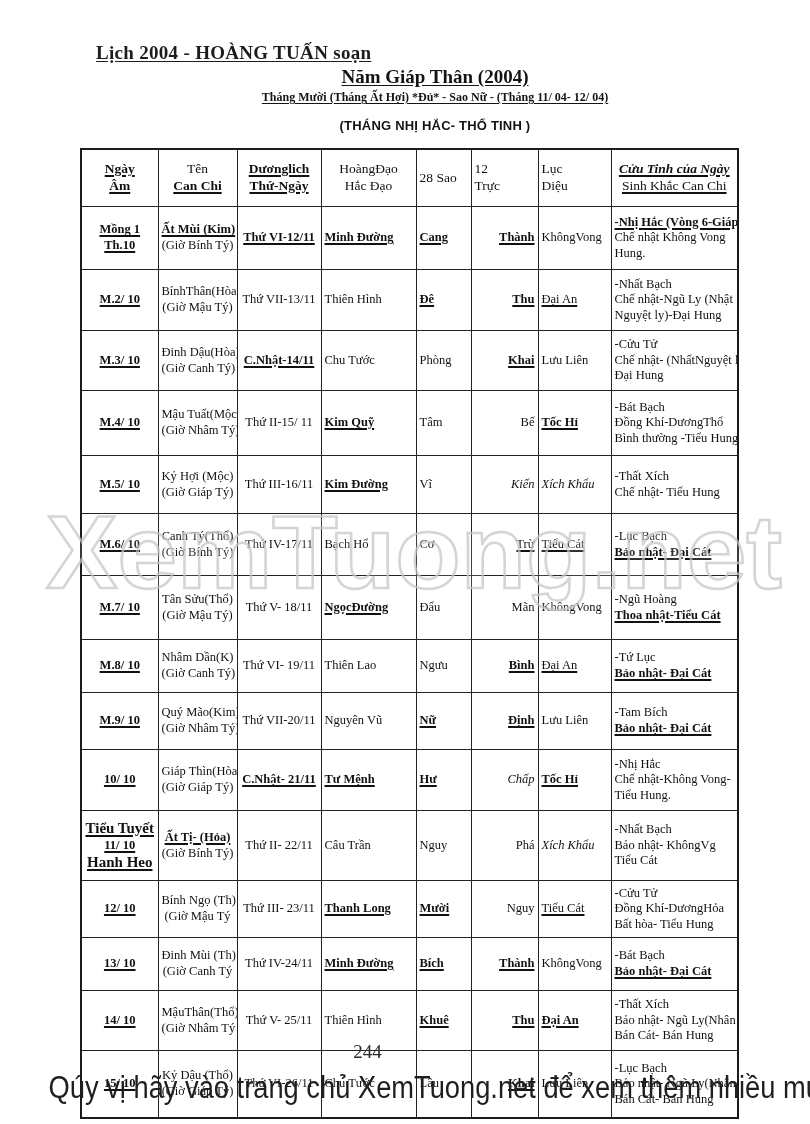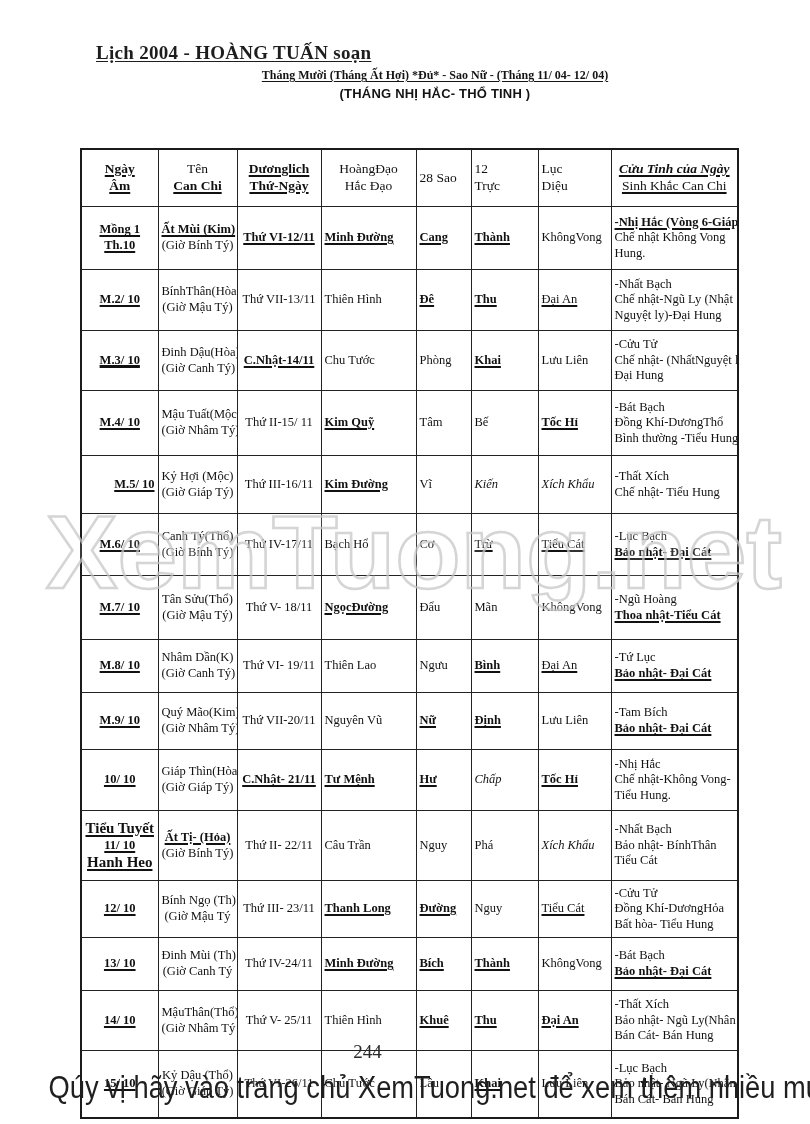--- a/index.html
+++ b/index.html
@@ -9,42 +9,42 @@
   }
   
   .book-header{
     position:absolute;left:96px;top:42px;font-size:19px;font-weight:bold;
     text-decoration:underline;text-underline-offset:2px;letter-spacing:.3px;color:#1d1d1d;
   }
   
   .titles{position:absolute;left:90px;right:30px;top:66px;text-align:center;color:#141414;}
   .title1{font-size:19px;font-weight:bold;text-decoration:underline;text-underline-offset:2px;}
   .title2{font-size:12px;font-weight:bold;text-decoration:underline;text-underline-offset:2px;margin-top:2px;}
-  .title3{font-family:"Liberation Sans","DejaVu Sans",sans-serif;font-size:13px;font-weight:bold;margin-top:3px;letter-spacing:.2px;text-align:center;}
+  .title3{font-family:"Liberation Sans","DejaVu Sans",sans-serif;font-size:13px;font-weight:bold;margin-top:13px;letter-spacing:.2px;text-align:center;}
   
   table.cal{
     position:absolute;left:80px;top:148px;width:657px;border-collapse:collapse;
     border:2.5px solid #1b1b1b;table-layout:fixed;
   }
   table.cal th,table.cal td{
     border:1.7px solid #222;padding:2px 3px;vertical-align:middle;
     font-size:12.5px;line-height:1.25;overflow:hidden;
   }
   table.cal th{font-size:13.5px;font-weight:normal;vertical-align:middle;}
   .ln{white-space:nowrap;}
   .u{text-decoration:underline;text-underline-offset:2px;text-decoration-thickness:1.5px;}
   .b{font-weight:bold;}
   .i{font-style:italic;}
   .s{font-size:15px;}
   .c-am{text-align:center;font-size:13.5px;}
   .c-canchi{text-align:center;}
   .c-duong{text-align:center;}
   .c-hoang{text-align:left;padding-left:8px;}
   .c-sao{text-align:left;padding-left:9px;}
-  .c-truc{text-align:left;padding-left:11px;}
+  .c-truc{text-align:right;padding-left:11px;}
   .c-luc{text-align:left;padding-left:5px;font-size:12px;}
   .c-cuu{text-align:left;padding-left:7px;font-size:12px;}
   .h-left{text-align:left;padding-left:6px;}
   .h-center{text-align:center;}
   
   .watermark{
     position:absolute;left:46px;top:494px;width:760px;z-index:6;pointer-events:none;
     font-family:"Liberation Sans","DejaVu Sans",sans-serif;font-weight:bold;
     font-size:103px;letter-spacing:0px;white-space:nowrap;
     color:rgba(255,255,255,0.18);
@@ -57,20 +57,21 @@
     font-family:"Liberation Sans","DejaVu Sans",sans-serif;font-size:31px;font-weight:500;
     color:#1f1f1f;transform:scaleX(0.88);transform-origin:center;white-space:nowrap;
   }
 </style>
 </head>
 <body>
 
 <div class="book-header">Lịch 2004 - HOÀNG TUẤN soạn</div>
 
 <div class="titles">
+  <div class="title1">Năm Giáp Thân (2004)</div>
   <div class="title2">Tháng Mười (Tháng Ất Hợi) *Đủ* - Sao Nữ - (Tháng 11/ 04- 12/ 04)</div>
   <div class="title3">(THÁNG NHỊ HẮC- THỔ TINH )</div>
 </div>
 
 <table class="cal">
   <colgroup>
     <col style="width:77px">
       <col style="width:79px">
       <col style="width:84px">
       <col style="width:95px">
@@ -168,21 +169,21 @@
         <td class="c-luc">
           <div class="ln u">Đại An</div>
         </td>
         <td class="c-cuu">
           <div class="ln">-Nhất Bạch</div>
           <div class="ln">Chế nhật-Ngũ Ly (Nhật</div>
           <div class="ln">Nguyệt ly)-Đại Hung</div>
         </td>
       </tr>
       <tr>
-        <td class="c-am" style="height: 55px; text-decoration: underline;">
+        <td class="c-am" style="height: 55px;">
           <div class="ln u b">M.3/ 10</div>
         </td>
         <td class="c-canchi">
           <div class="ln">Đinh Dậu(Hòa)</div>
           <div class="ln">(Giờ Canh Tý)</div>
         </td>
         <td class="c-duong">
           <div class="ln u b">C.Nhật-14/11</div>
         </td>
         <td class="c-hoang">
@@ -226,21 +227,21 @@
         <td class="c-luc">
           <div class="ln u b">Tốc Hỉ</div>
         </td>
         <td class="c-cuu">
           <div class="ln">-Bát Bạch</div>
           <div class="ln">Đồng Khí-DươngThổ</div>
           <div class="ln">Bình thường -Tiểu Hung</div>
         </td>
       </tr>
       <tr>
-        <td class="c-am" style="height: 53px; text-align: right;">
+        <td class="c-am" style="height: 53px;">
           <div class="ln u b">M.5/ 10</div>
         </td>
         <td class="c-canchi">
           <div class="ln">Kỷ Hợi (Mộc)</div>
           <div class="ln">(Giờ Giáp Tý)</div>
         </td>
         <td class="c-duong">
           <div class="ln">Thứ III-16/11</div>
         </td>
         <td class="c-hoang">
@@ -421,40 +422,40 @@
           <div class="ln">Nguy</div>
         </td>
         <td class="c-truc">
           <div class="ln">Phá</div>
         </td>
         <td class="c-luc">
           <div class="ln i">Xích Khẩu</div>
         </td>
         <td class="c-cuu">
           <div class="ln">-Nhất Bạch</div>
-          <div class="ln">Bảo nhật- BínhThân</div>
+          <div class="ln">Bảo nhật- KhôngVg</div>
           <div class="ln">Tiểu Cát</div>
         </td>
       </tr>
       <tr>
         <td class="c-am" style="height: 52px;">
           <div class="ln u b">12/ 10</div>
         </td>
         <td class="c-canchi">
           <div class="ln">Bính Ngọ (Th)</div>
           <div class="ln">(Giờ Mậu Tý</div>
         </td>
         <td class="c-duong">
           <div class="ln">Thứ III- 23/11</div>
         </td>
         <td class="c-hoang">
           <div class="ln u b">Thanh Long</div>
         </td>
         <td class="c-sao">
-          <div class="ln u b">Đường</div>
+          <div class="ln u b">Mười</div>
         </td>
         <td class="c-truc">
           <div class="ln">Nguy</div>
         </td>
         <td class="c-luc">
           <div class="ln u">Tiểu Cát</div>
         </td>
         <td class="c-cuu">
           <div class="ln">-Cửu Tử</div>
           <div class="ln">Đồng Khí-DươngHỏa</div>

